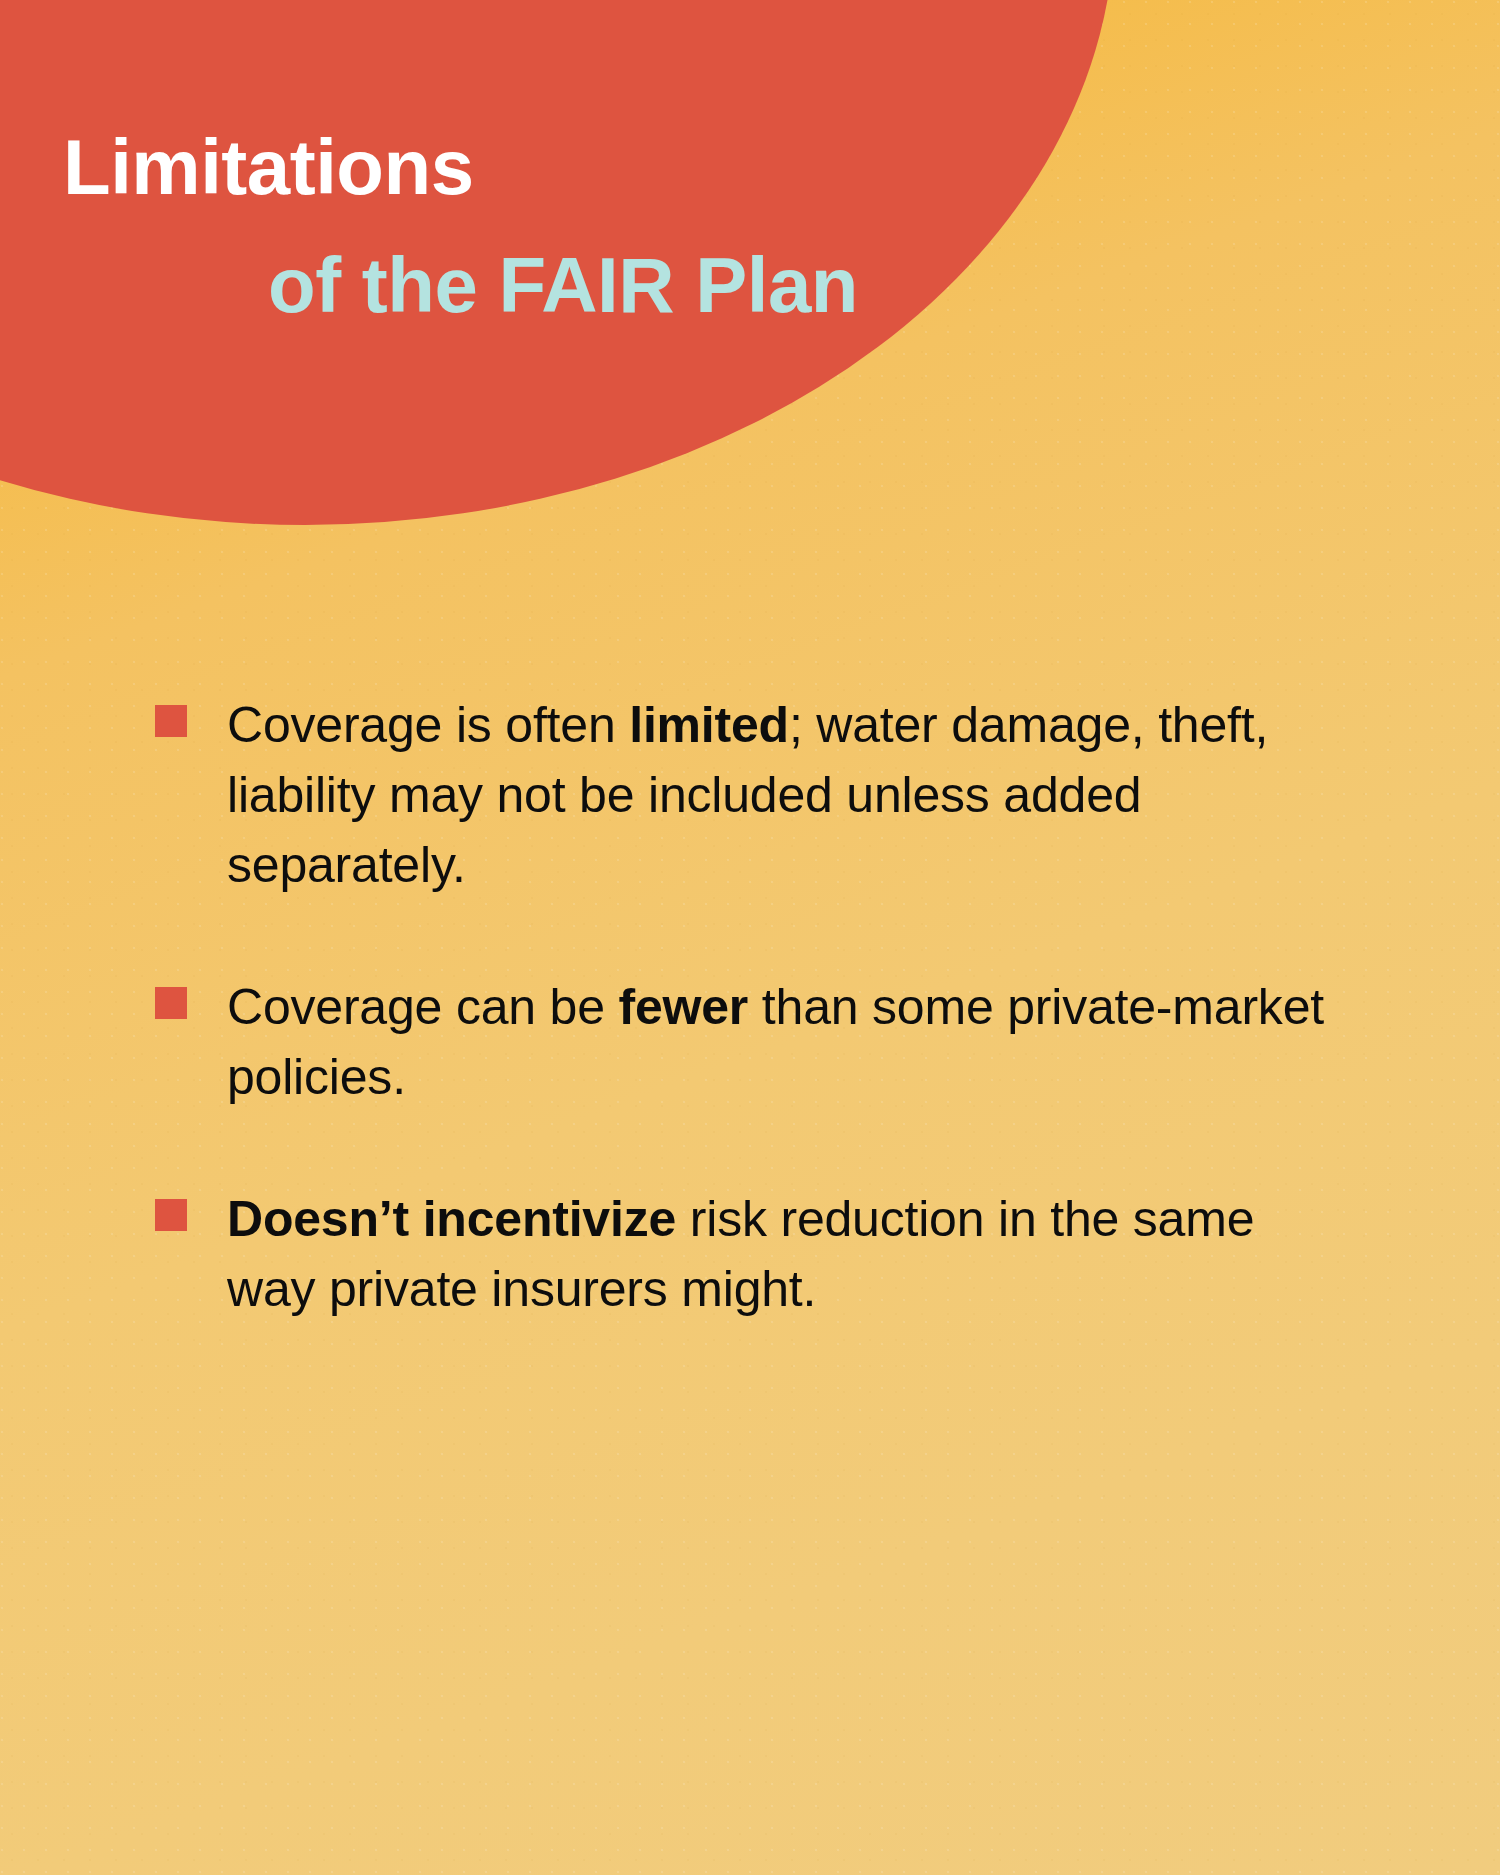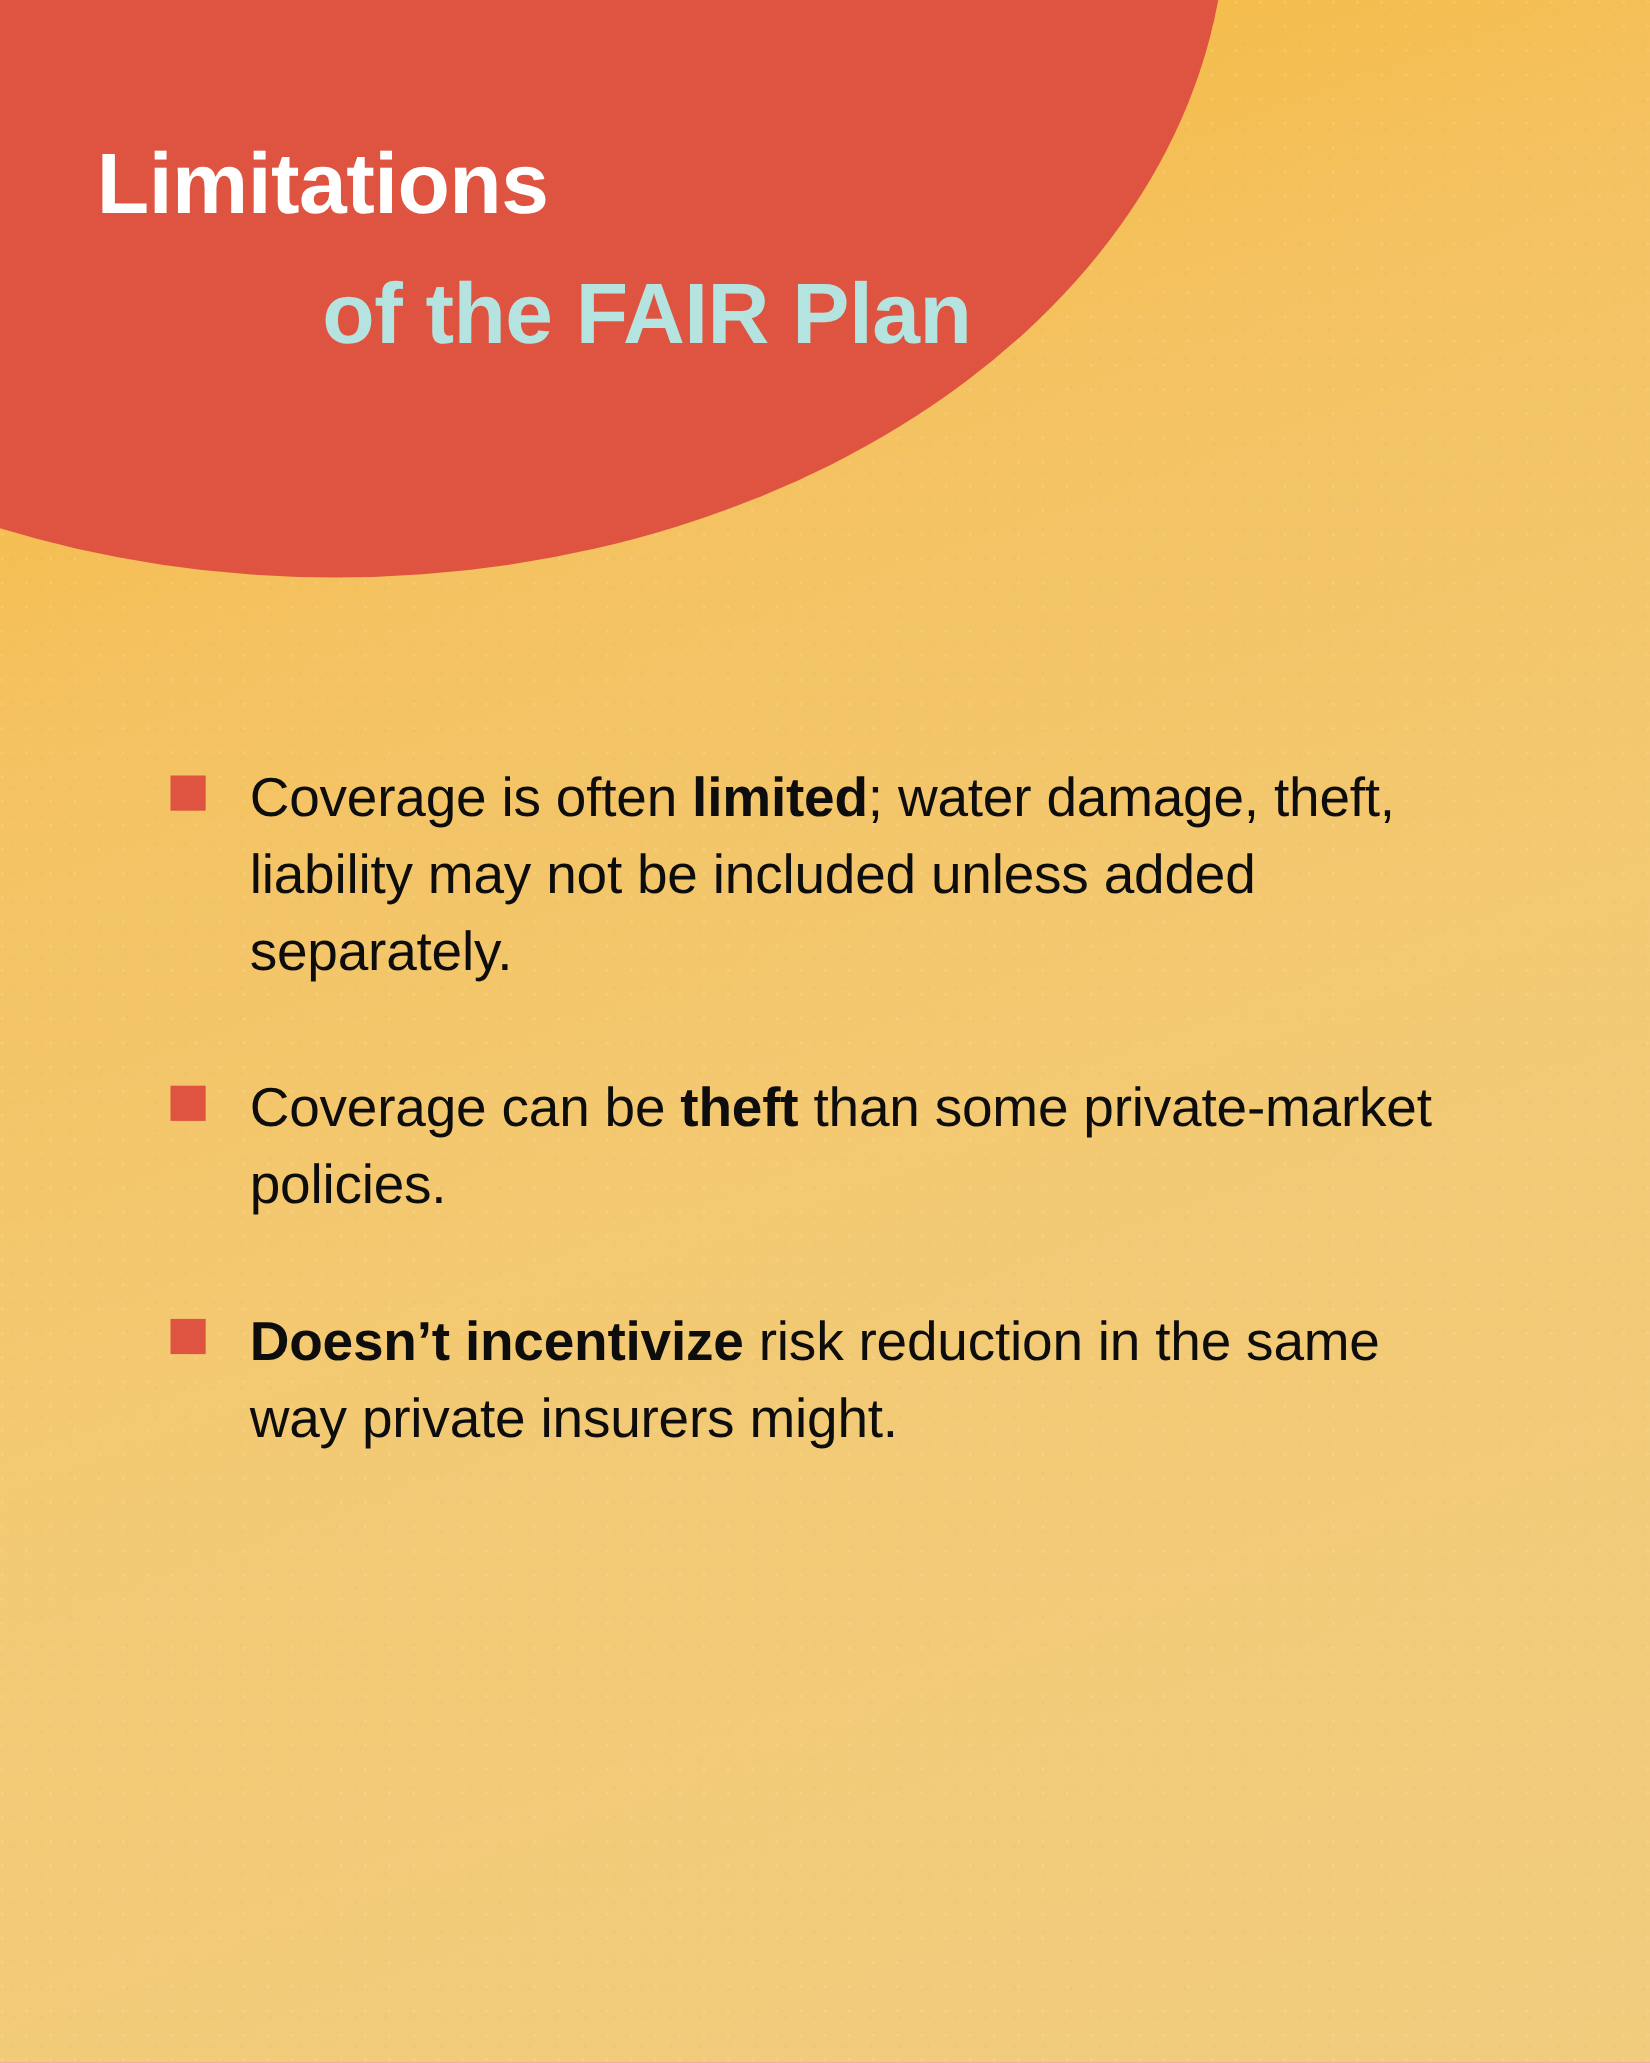--- a/index.html
+++ b/index.html
@@ -39,21 +39,21 @@
     left: -505px;
     top: -690px;
     width: 1620px;
     height: 1215px;
     background: #DE5440;
     border-radius: 50%;
   }
 
   #title-wrap {
     position: absolute;
-    left: 88px;
+    left: 63px;
     top: 108px;
     width: 1000px;
     z-index: 5;
   }
   .title-line {
     font-family: "Liberation Sans", sans-serif;
     font-weight: bold;
     font-size: 78px;
     line-height: 118px;
     letter-spacing: -0.5px;
@@ -110,21 +110,21 @@
     <div class="title-line" id="title-line-2">of the FAIR Plan</div>
   </div>
 
   <div id="bullets">
       <div class="bullet-item">
         <span class="bullet-marker"></span>
         <div class="bullet-text"><span> Coverage is often </span><b>limited</b><span>; water damage, theft, liability may not be included unless added separately.</span></div>
       </div>
       <div class="bullet-item">
         <span class="bullet-marker"></span>
-        <div class="bullet-text"><span>Coverage can be </span><b>theft</b><span> than some private-market policies.</span></div>
+        <div class="bullet-text"><span>Coverage can be </span><b>fewer</b><span> than some private-market policies.</span></div>
       </div>
       <div class="bullet-item">
         <span class="bullet-marker"></span>
         <div class="bullet-text"><b>Doesn’t incentivize</b><span> risk reduction in the same way private insurers might.</span></div>
       </div>
     </div>
 
 </div>
 
 </body></html>

